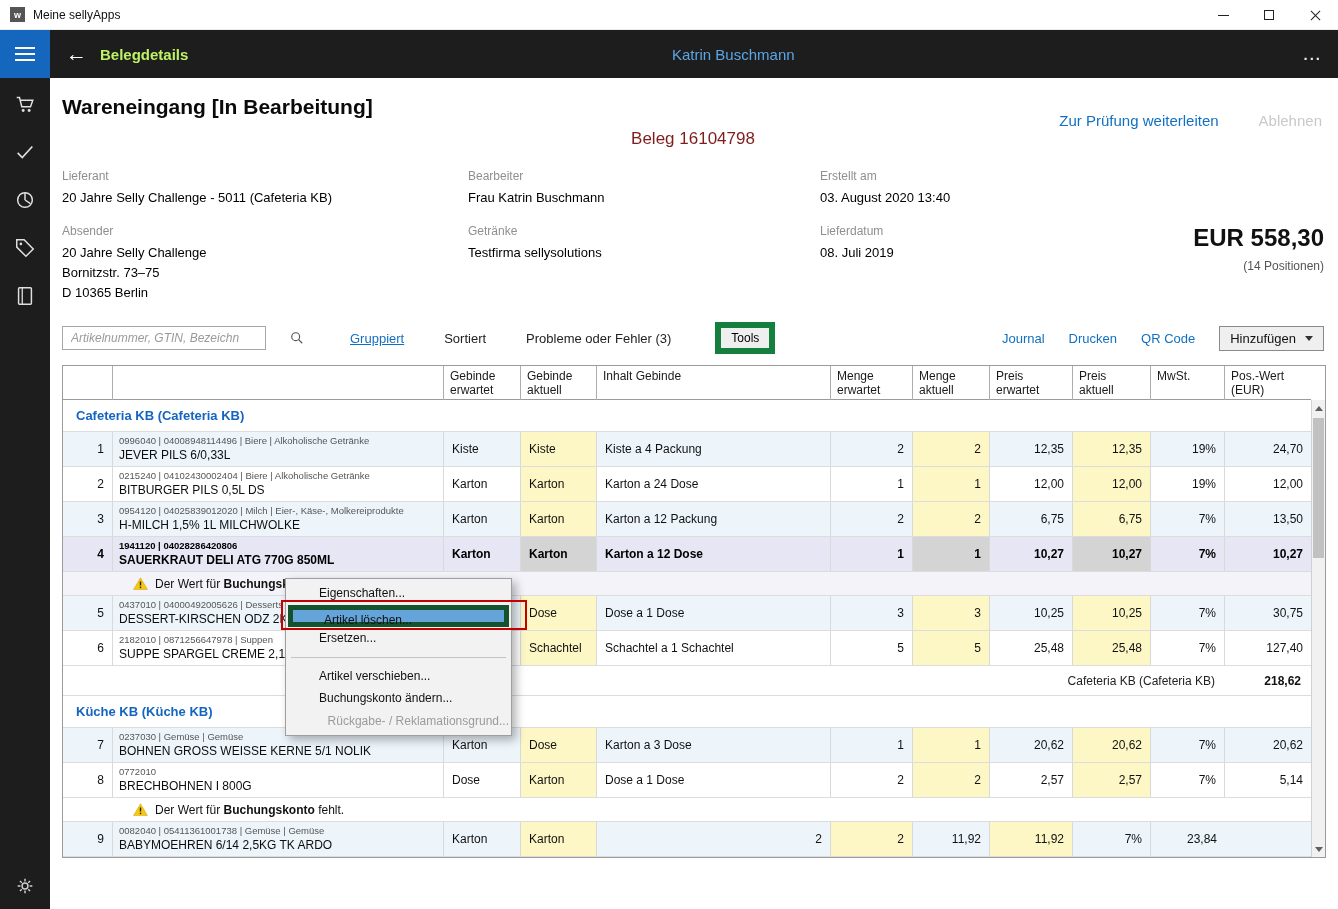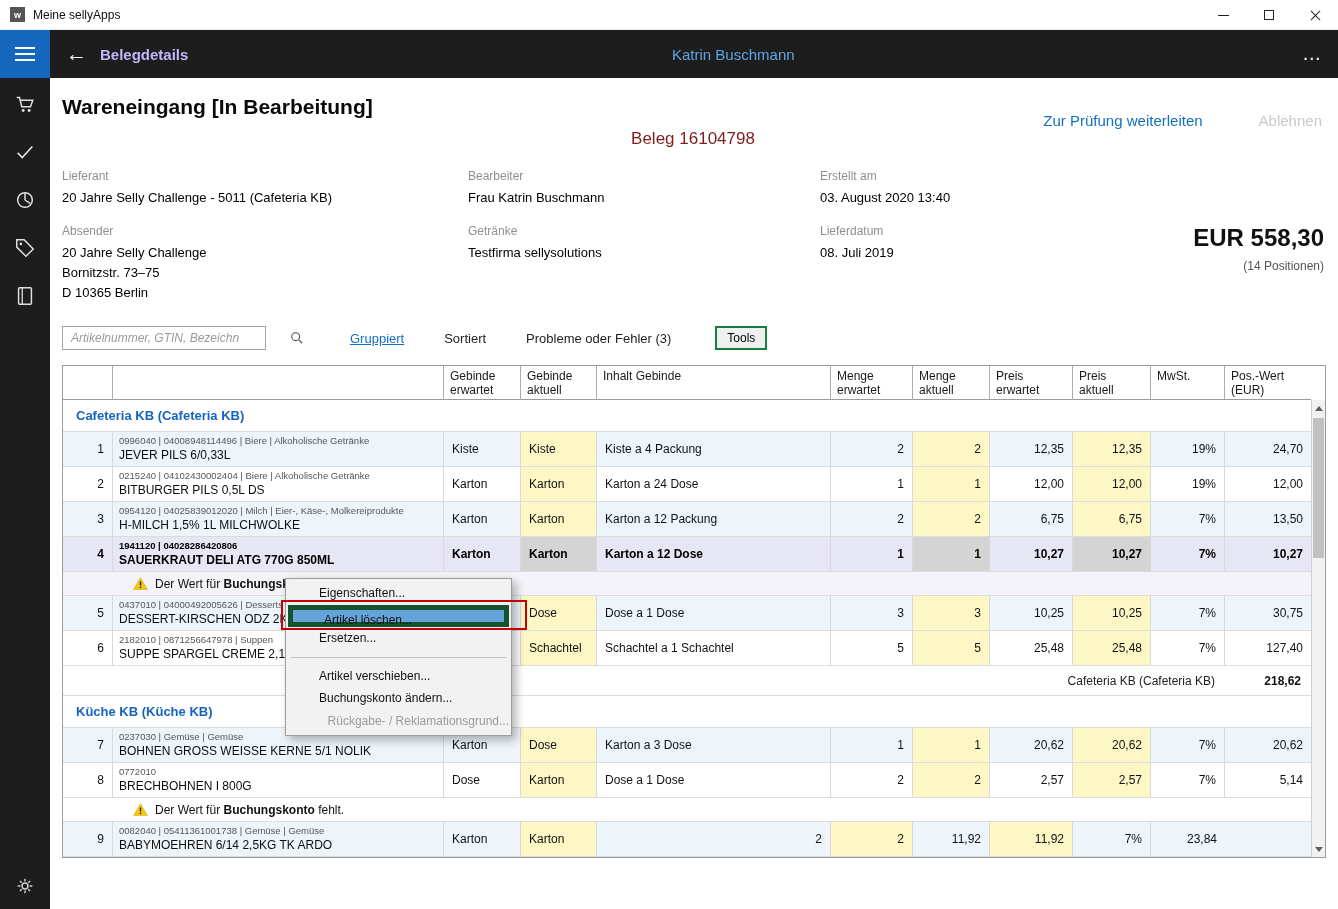--- a/index.html
+++ b/index.html
@@ -16,56 +16,56 @@
   .glyph-max { width:10px; height:10px; border:1px solid #222; }
   .glyph-close { position:relative; width:13px; height:13px; }
   .glyph-close::before,.glyph-close::after { content:""; position:absolute; left:6px; top:0; width:1px; height:13px; background:#222; }
   .glyph-close::before { transform:rotate(45deg); } .glyph-close::after { transform:rotate(-45deg); }
 
   
   .appbar { height:48px; background:#1d1d1d; display:flex; align-items:center; position:relative; }
   .hamburger { width:50px; height:48px; background:#1566bd; display:flex; flex-direction:column; justify-content:center; align-items:center; gap:4px; cursor:pointer; }
   .hamburger span { width:20px; height:2px; background:#fff; }
   .back-btn { color:#fff; font-size:21px; margin-left:16px; width:30px; cursor:pointer; }
-  .appbar-title { color:#c4b5fd; font-size:15px; font-weight:700; margin-left:4px; }
+  .appbar-title { color:#bef264; font-size:15px; font-weight:700; margin-left:4px; }
   .appbar-user { position:absolute; left:672px; color:#5ca5e5; font-size:15px; }
   .appbar-more { position:absolute; right:16px; color:#e6e6e6; font-size:15px; font-weight:700; letter-spacing:2px; cursor:pointer; }
 
   
   .sidebar { position:absolute; left:0; top:78px; bottom:0; width:50px; background:#1d1d1d; display:flex; flex-direction:column; align-items:center; padding-top:15px; gap:26px; }
   .side-ic { width:22px; height:22px; cursor:pointer; }
   .side-ic svg { width:22px; height:22px; }
   .side-gear { position:absolute; bottom:12px; left:14px; }
 
   
   .main { margin-left:50px; background:#fff; }
   .page-head { position:relative; padding:17px 14px 0 12px; }
   .page-title { font-size:21px; font-weight:700; color:#0a0a0a; }
   .beleg { font-size:17px; margin-top:10px; color:#7f1d1d;text-align:center; }
-  .head-actions { position:absolute; right:16px; top:34px; display:flex; gap:56px; font-size:15px; }
+  .head-actions { position:absolute; right:16px; top:34px; display:flex; gap:40px; font-size:15px; }
   .link-primary { color:#1270c2; cursor:pointer; }
   .link-disabled { color:#c9c9c9; }
 
   .details { display:grid; grid-template-columns:406px 352px 330px 1fr; padding:20px 14px 0 12px; row-gap:16px; }
   .f0{grid-area:1/1} .f1{grid-area:1/2} .f2{grid-area:1/3} .f3{grid-area:2/1} .f4{grid-area:2/2} .f5{grid-area:2/3}
   .field .lbl { font-size:12px; color:#8f8f8f; margin-bottom:5px; }
   .field .val { font-size:13px; color:#000; white-space:pre-line; line-height:20px; }
   .total-block { grid-area:2/4; text-align:right; }
   .total { font-size:24px; font-weight:700; }
   .total-note { font-size:12px; color:#555; margin-top:7px; }
 
   
   .toolbar { margin-top:22px; padding:0 14px 0 12px; display:flex; align-items:center; height:26px; }
   .search-wrap { position:relative; width:248px; }
   .search-wrap input { width:204px; height:24px; border:1px solid #a6a6a6; padding:0 26px 0 8px; font-size:12px; font-style:italic; font-family:"Liberation Sans", sans-serif; color:#333; }
   .search-wrap input::placeholder { color:#9a9a9a; font-style:italic; }
   .search-ic { position:absolute; right:6px; top:5px; width:14px; height:14px; }
   .tb-link { margin-left:40px; font-size:13px; color:#222; cursor:pointer; }
   .tb-link.blue { color:#1270c2; text-decoration:underline; }
-  .tools-btn { margin-left:44px; font-size:12px; border:2px solid #15803d; background:#efefef; padding:3px 10px; cursor:pointer; }
+  .tools-btn { margin-left:44px; font-size:12px; border:6px solid #15803d; background:#efefef; padding:3px 10px; cursor:pointer; }
   .tb-right { margin-left:auto; display:flex; align-items:center; gap:24px; }
   .tb-right .rlink { font-size:13px; color:#1270c2; cursor:pointer; }
   .add-btn { border:1px solid #8a8a8a; background:#efefef; font-size:13px; padding:4px 10px; display:flex; align-items:center; gap:9px; cursor:pointer; }
   .caret { width:0; height:0; border-left:4px solid transparent; border-right:4px solid transparent; border-top:5px solid #333; }
 
   
   .table-wrap { margin:14px 12px 0 12px; display:flex; border:1px solid #9b9b9b; position:relative; background:#fff; }
   .tgrid { width:1250px; }
   .thead, .trow { display:grid; grid-template-columns:50px 331px 77px 76px 234px 82px 77px 83px 78px 74px 1fr; }
   .thead { height:34px; border-bottom:1px solid #9b9b9b; background:#fff; }
@@ -229,20 +229,29 @@
       <input type="text" placeholder="Artikelnummer, GTIN, Bezeichnung..." style="">
       <svg class="search-ic" viewBox="0 0 16 16">
           <circle cx="6.5" cy="6.5" r="4.5" fill="none" stroke="#555" stroke-width="1.3"></circle>
           <path d="M10 10l4 4" stroke="#555" stroke-width="1.3"></path>
         </svg>
     </div>
     <span class="tb-link blue">Gruppiert</span>
     <span class="tb-link">Sortiert</span>
     <span class="tb-link">Probleme oder Fehler (3)</span>
     <button class="tools-btn">Tools</button>
+    <div class="tb-right">
+      <span class="rlink">Journal</span>
+      <span class="rlink">Drucken</span>
+      <span class="rlink">QR Code</span>
+      <div class="add-btn">
+        <span>Hinzufügen</span>
+        <span class="caret"></span>
+      </div>
+    </div>
   </div>
 
   <div class="table-wrap">
     <div class="tgrid">
       <div class="thead">
           <div class="th c0"></div>
           <div class="th c1"></div>
           <div class="th c2">Gebinde erwartet</div>
           <div class="th c3">Gebinde aktuell</div>
           <div class="th c4">Inhalt Gebinde</div>

